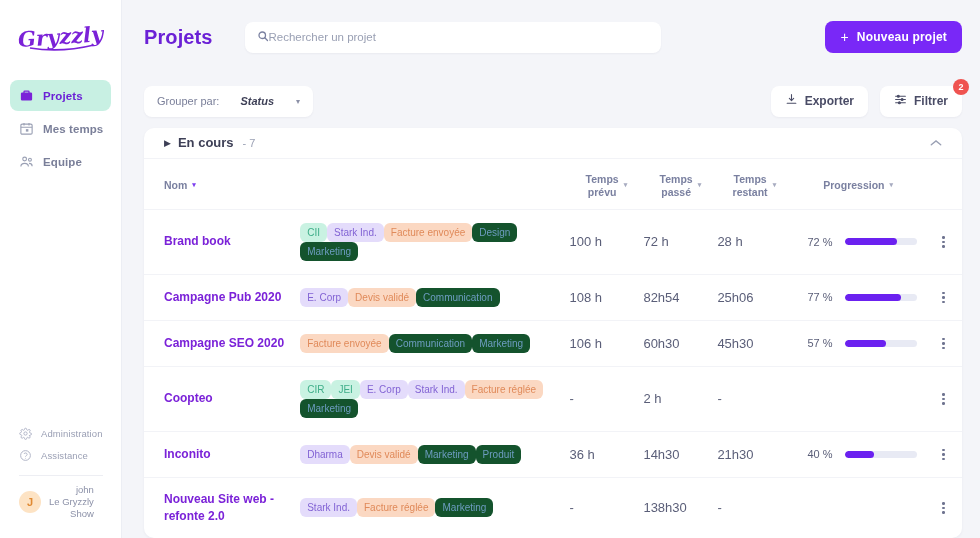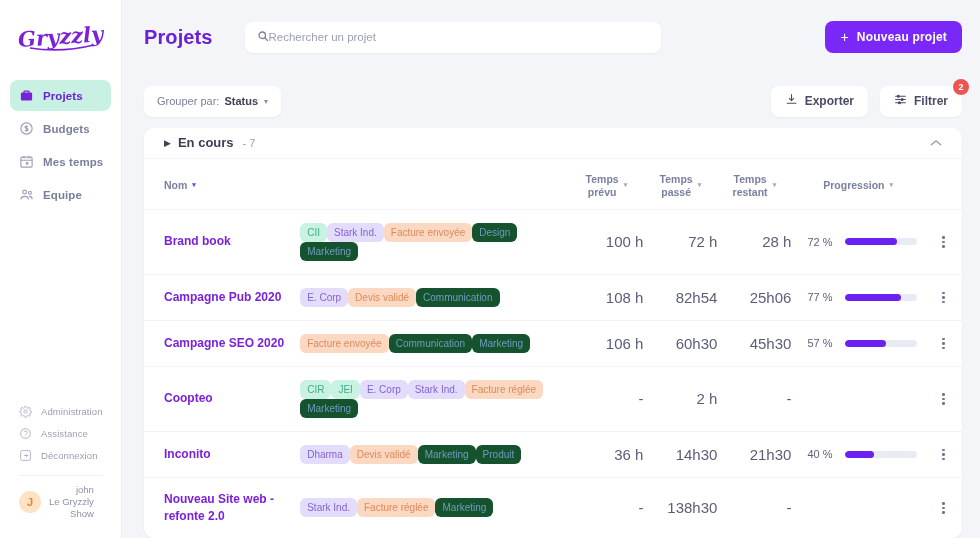--- a/index.html
+++ b/index.html
@@ -67,25 +67,25 @@
     height: 32px; background: #7928f7; color: #fff; border: none;
     border-radius: 8px; padding: 0 15px; font-size: 12px; font-weight: 700;
     display:flex; align-items:center; gap: 8px; cursor: pointer;
     font-family: "Liberation Sans", sans-serif; letter-spacing: .2px;
   }
   .btn-primary .plus { font-size: 14px; font-weight: 400; line-height: 1; }
 
   .toolbar { height: 54px; display:flex; align-items:center; padding: 0 18px 0 22px; }
   .chip {
     height: 31px; background: #fff; border-radius: 8px; padding: 0 13px;
-    display:flex; align-items:center; gap: 5px; font-size: 11px; cursor:pointer;
+    display:flex; align-items:center; gap: 21px; font-size: 11px; cursor:pointer;
     box-shadow: 0 1px 2px rgba(40,40,80,.05);
   }
   .chip .lbl { color: #7a7f99; }
-  .chip .val { color: #3d3f56; font-weight: 700; }
+  .chip .val { color: #3d3f56; font-weight: 700; font-style: italic; }
   .caret { color: #8b90a6; font-size: 8px; margin-left: 1px; }
   .btn-ghost {
     height: 31px; background: #fff; border-radius: 8px; padding: 0 14px;
     display:flex; align-items:center; gap: 7px; font-size: 12px; font-weight: 700;
     color: #4a4c66; cursor: pointer; position: relative;
     box-shadow: 0 1px 2px rgba(40,40,80,.05); border: none;
     font-family: "Liberation Sans", sans-serif;
   }
   .btn-ghost + .btn-ghost { margin-left: 12px; }
   .badge {
@@ -130,21 +130,21 @@
   .tags { display:flex; flex-wrap: wrap; padding-right: 8px; }
   .tag {
     font-size: 10px; border-radius: 6px; padding: 3px 7px; white-space: nowrap;
     line-height: 1.3;
   }
   .t-green  { background: #c9f2e2; color: #3fae89; }
   .t-purple { background: #e4dcfb; color: #8263d4; }
   .t-orange { background: #fbd8c2; color: #e08a5a; }
   .t-blue   { background: #14532d; color: #6d9cc0; }
 
-  .num { text-align: right; font-size: 15px; color: #5a5e78; }
+  .num { text-align: left; font-size: 13px; color: #5a5e78; }
   .prog-cell { padding-left: 6px; }
   .prog-wrap { display:flex; align-items:center; gap: 8px; padding-left: 10px; }
   .pct { font-size: 11px; color: #5a5e78; width: 30px; }
   .bar { width: 72px; height: 7px; border-radius: 4px; background: #e8eaf4; overflow: hidden; }
   .bar-fill { height: 7px; border-radius: 4px; background: #6b21f0; }
   .kebab { text-align:center; color: #6f7490; font-size: 13px; letter-spacing: 0; cursor: pointer; line-height: 1; }
   .kebab-dots { display:flex; flex-direction: column; align-items:center; gap: 2px; }
   .kebab-dots i { width: 2.5px; height: 2.5px; border-radius: 50%; background: #6f7490; display:block; }
 </style>
 </head>
@@ -164,29 +164,20 @@
     <nav class="nav">
       <div class="nav-item active">
         <span class="nav-icon">
           <svg width="15" height="15" viewBox="0 0 24 24" fill="#7b22d8">
             <path d="M9 4h6a2 2 0 0 1 2 2v1h2a2 2 0 0 1 2 2v9a2 2 0 0 1-2 2H5a2 2 0 0 1-2-2V9a2 2 0 0 1 2-2h2V6a2 2 0 0 1 2-2zm0 3h6V6H9v1z"></path>
           </svg>
         </span>
         <span class="nav-label">Projets</span>
       </div>
 
-      <div class="nav-item">
-        <span class="nav-icon">
-          <svg width="15" height="15" viewBox="0 0 24 24" fill="none" stroke="#9aa0b4" stroke-width="1.8">
-            <circle cx="12" cy="12" r="9"></circle>
-              <path d="M12 7v10M14.5 9.3c-.4-.8-1.3-1.3-2.5-1.3-1.4 0-2.5.7-2.5 1.9 0 2.6 5 1.3 5 3.9 0 1.2-1.1 1.9-2.5 1.9-1.2 0-2.1-.5-2.5-1.3"></path>
-          </svg>
-        </span>
-        <span class="nav-label">Budgets</span>
-      </div>
 
 
       <div class="nav-item">
         <span class="nav-icon">
           <svg width="15" height="15" viewBox="0 0 24 24" fill="none" stroke="#9aa0b4" stroke-width="1.8">
             <rect x="3" y="5" width="18" height="16" rx="2"></rect>
               <path d="M3 10h18M8 3v4M16 3v4"></path>
             <rect x="11" y="13" width="4" height="4" fill="#9aa0b4" stroke="none"></rect>
           </svg>
         </span>
@@ -221,29 +212,20 @@
         <span class="nav-icon sm">
           <svg width="13" height="13" viewBox="0 0 24 24" fill="none" stroke="#b0b4c6" stroke-width="1.8">
             <circle cx="12" cy="12" r="9"></circle>
               <path d="M9.2 9.2a3 3 0 0 1 5.8 1c0 2-3 2.3-3 4"></path>
               <circle cx="12" cy="17.2" r=".9" fill="#b0b4c6" stroke="none"></circle>
           </svg>
         </span>
         <span class="nav-label">Assistance</span>
       </div>
 
-      <div class="nav-item small">
-        <span class="nav-icon sm">
-          <svg width="13" height="13" viewBox="0 0 24 24" fill="none" stroke="#b0b4c6" stroke-width="1.8">
-            <rect x="3" y="3" width="18" height="18" rx="3"></rect>
-              <path d="M9 12h7M13 9l3 3-3 3"></path>
-          </svg>
-        </span>
-        <span class="nav-label">Déconnexion</span>
-      </div>
 
       <div class="sb-divider"></div>
 
       <div class="user-row">
         <div class="avatar">J</div>
         <div class="user-meta">
           <span>john</span>
           <span>Le Gryzzly</span>
           <span>Show</span>
         </div>

